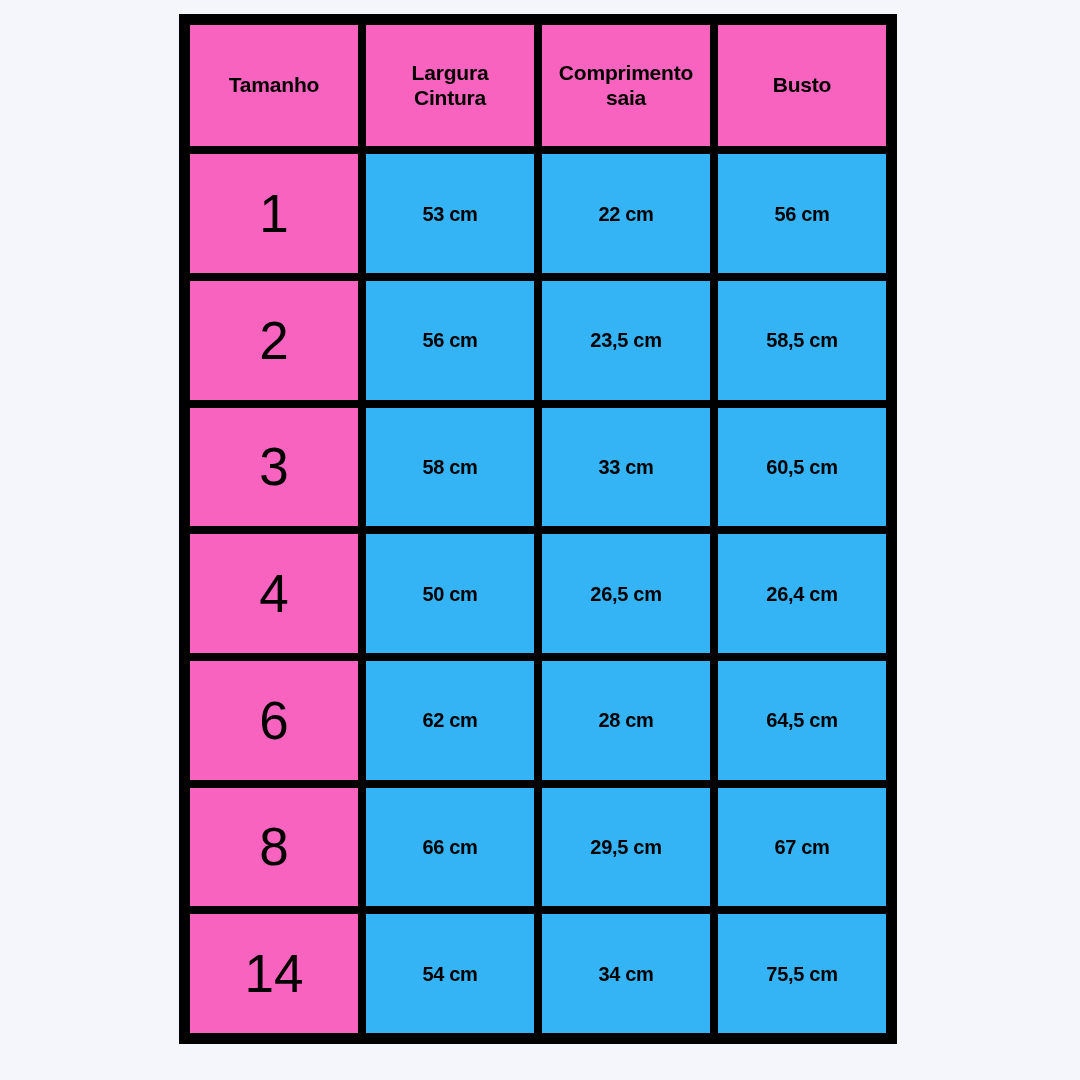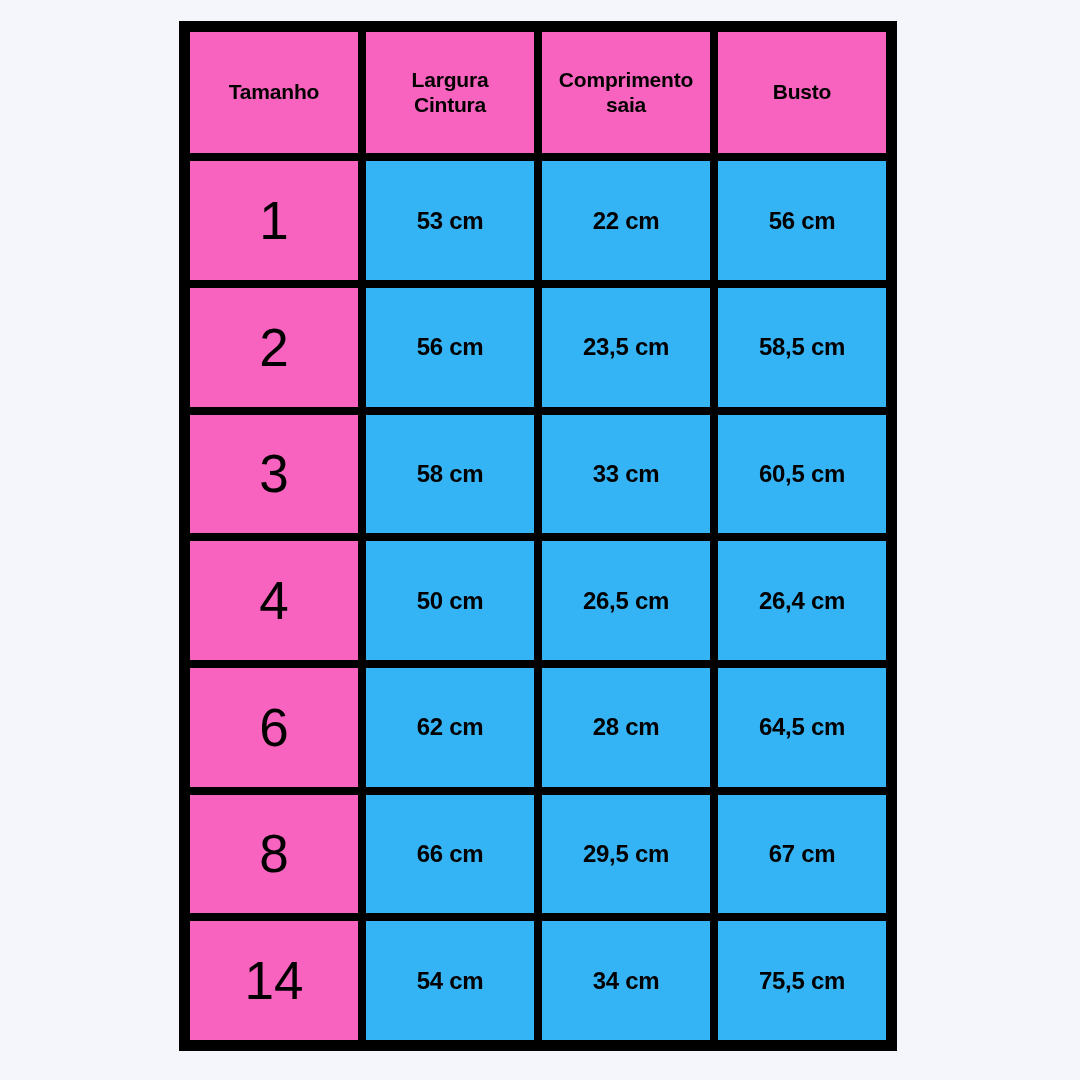--- a/index.html
+++ b/index.html
@@ -10,21 +10,21 @@
     width: 1080px;
     height: 1080px;
     background: #f5f6fb;
     font-family: "Liberation Sans", sans-serif;
     overflow: hidden;
   }
 
   #size-chart-wrap {
     position: absolute;
     left: 179px;
-    top: 21px;
+    top: 14px;
     width: 702px;
     height: 1030px;
   }
 
   table.size-chart {
     width: 702px;
     height: 1030px;
     border-collapse: separate;
     border-spacing: 0;
     background: #000000;
@@ -66,21 +66,21 @@
     font-size: 53px;
     font-weight: 300;
     line-height: 1;
     letter-spacing: 0px;
   }
 
   
   .meas-cell {
     background: #35b4f5;
     height: 90px;
-    font-size: 24px;
+    font-size: 20px;
     font-weight: bold;
     line-height: 1;
     letter-spacing: -0.3px;
   }
 </style>
 </head>
 <body>
 
 <div id="size-chart-wrap">
   <table class="size-chart">

